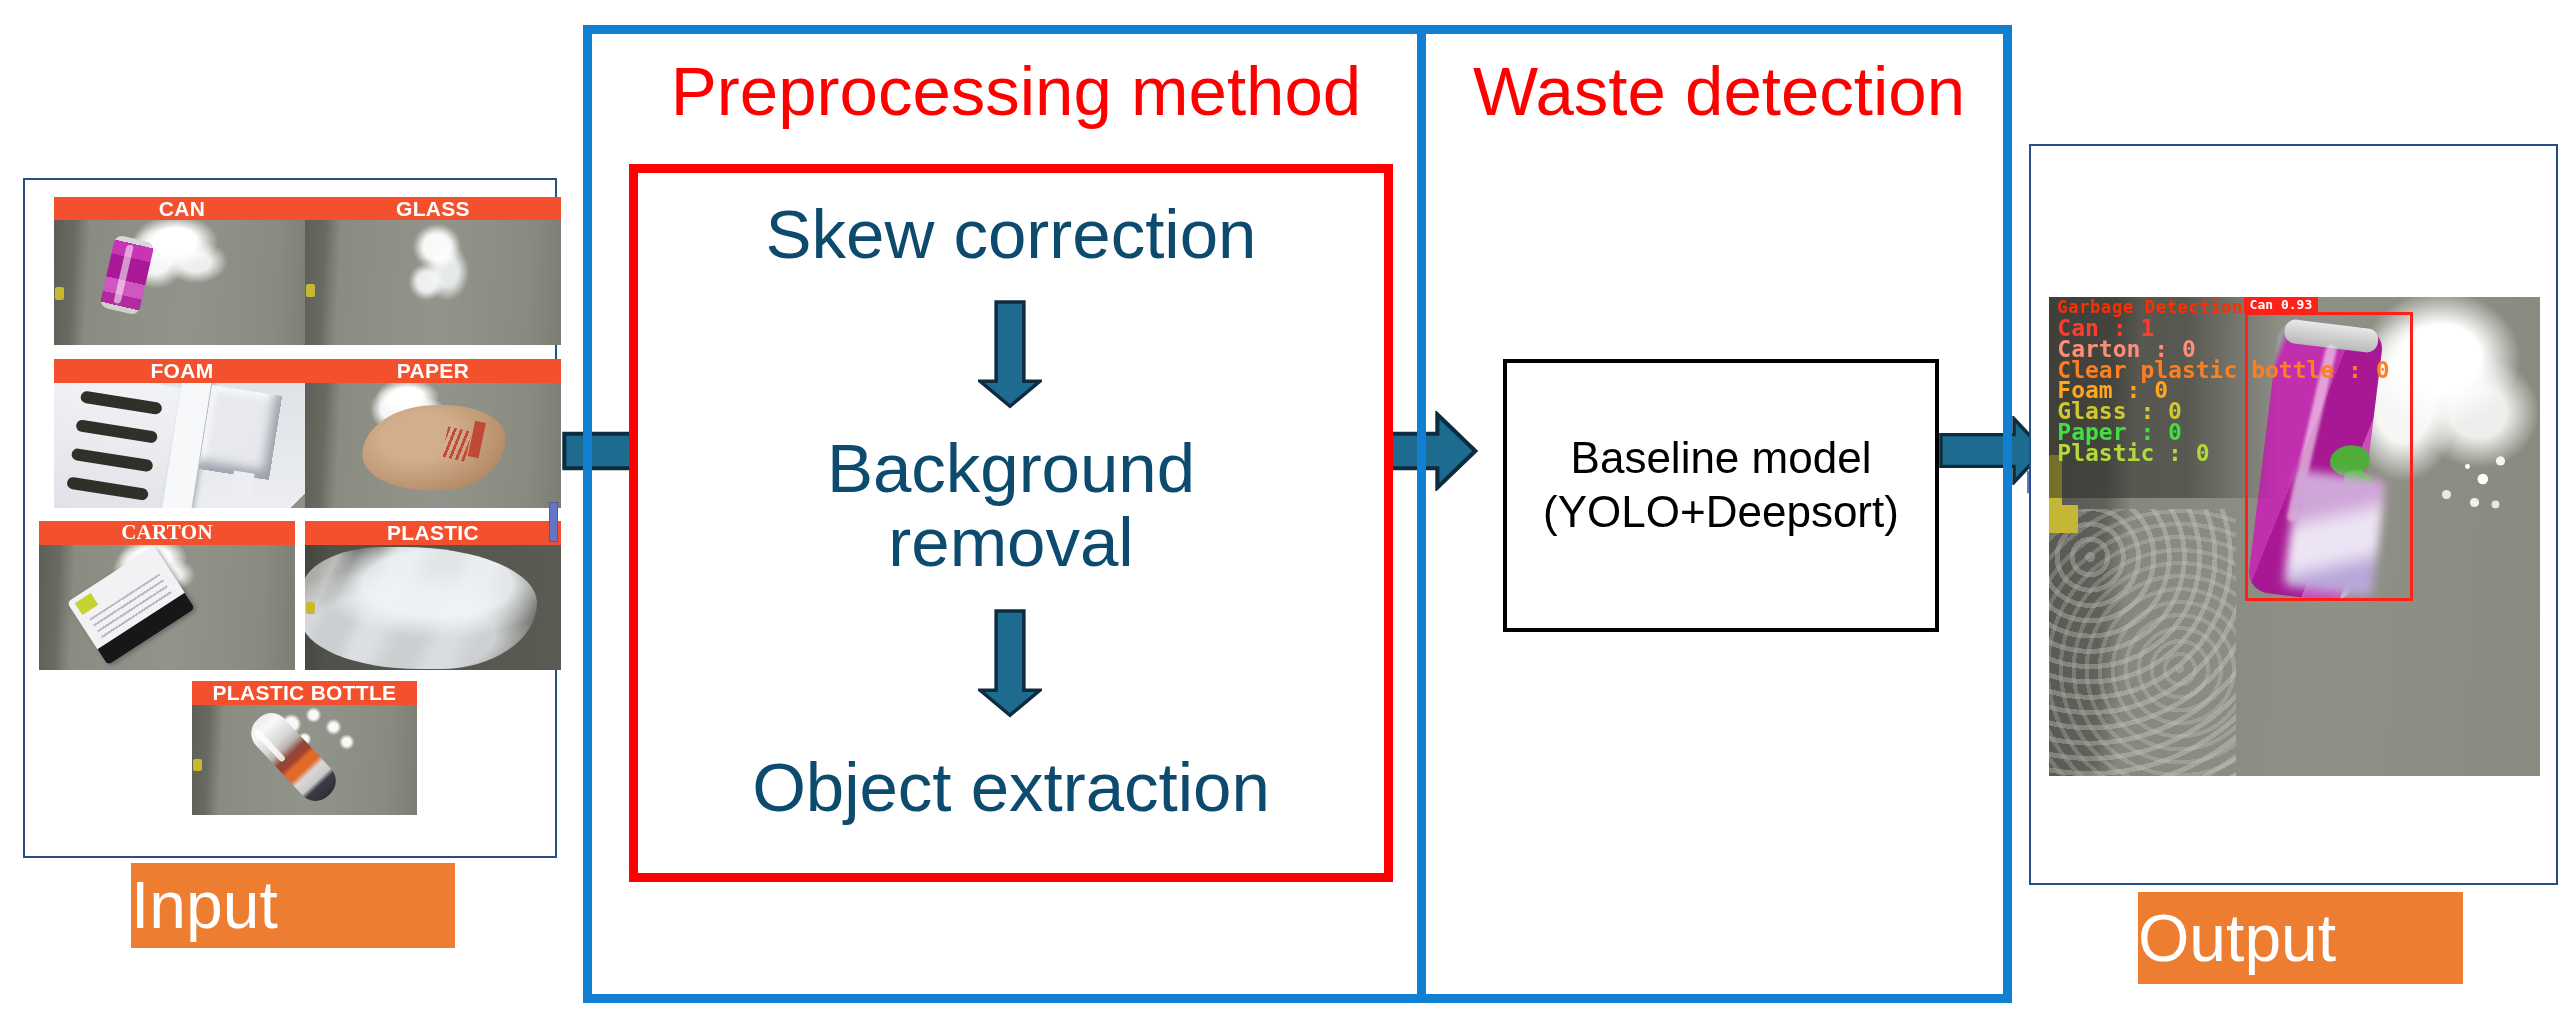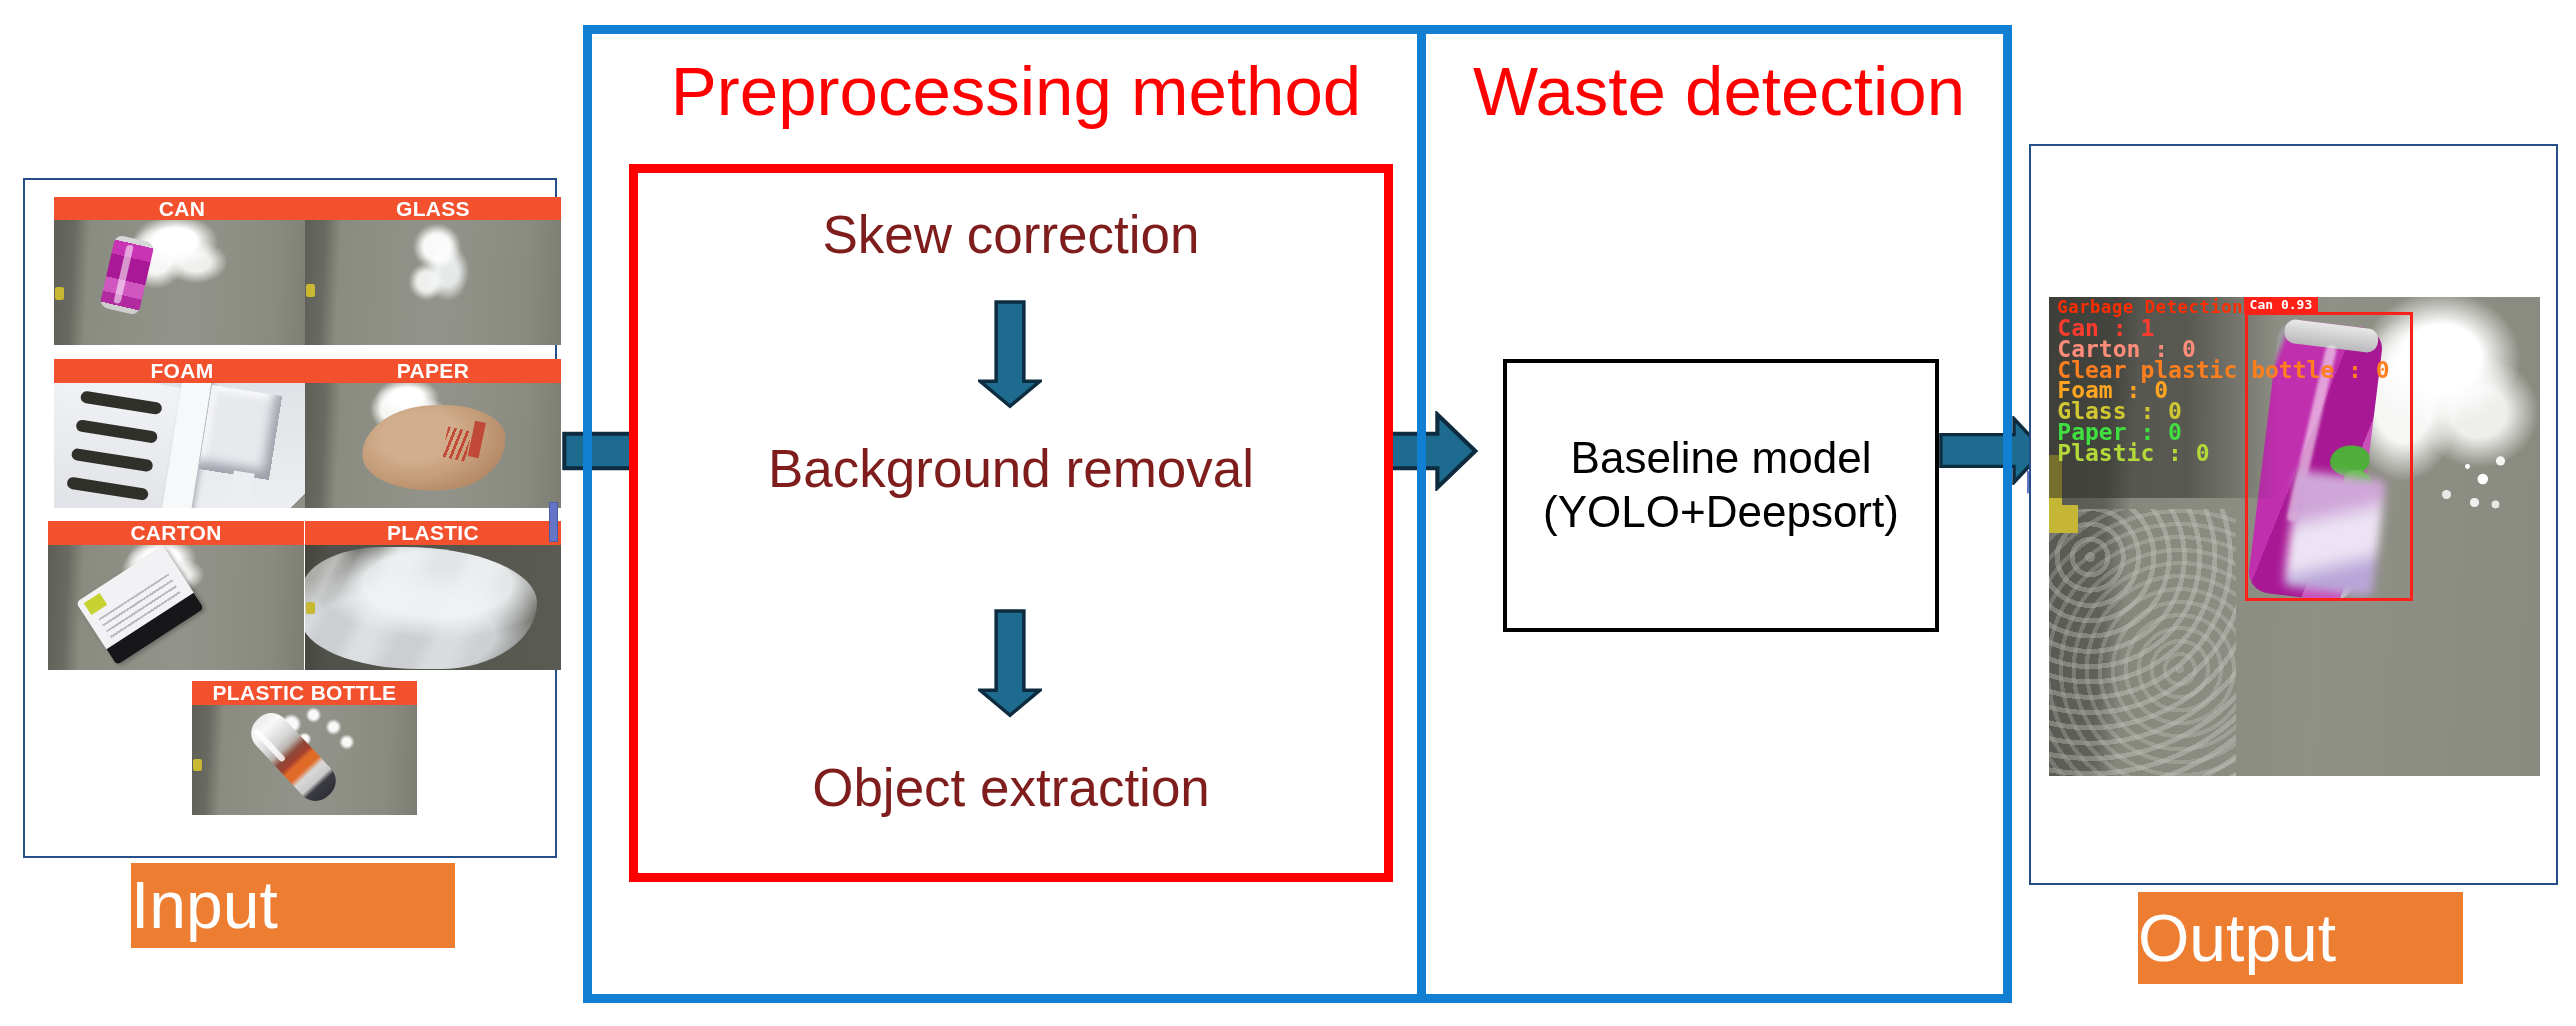--- a/index.html
+++ b/index.html
@@ -9,21 +9,21 @@
   
   .io-box{position:absolute;background:#ffffff;border:2.8px solid #264f87;}
   .bigbox{position:absolute;left:583px;top:25px;width:1429px;height:978px;border:9px solid #1280d2;box-sizing:border-box;}
   .bigbox-divider{position:absolute;left:1417px;top:25px;width:9px;height:978px;background:#1280d2;}
   .red-box{position:absolute;left:629px;top:164px;width:764px;height:718px;border:9px solid #ff0000;box-sizing:border-box;background:#ffffff;}
 
   .sec-title{position:absolute;top:50px;transform:translateX(-50%);font-size:69px;line-height:83px;color:#ff0000;white-space:nowrap;}
   .t1{left:1016px;}
   .t2{left:1719px;}
 
-  .step{position:absolute;transform:translateX(-50%);font-size:53px;line-height:74px;color:#7f1d1d;text-align:center;}
+  .step{position:absolute;transform:translateX(-50%);font-size:69px;line-height:74px;color:#0c4a6e;text-align:center;}
   .s1{left:1011px;top:198px;white-space:nowrap;}
   .s2{left:1011px;top:432px;width:527px;}
   .s3{left:1011px;top:751px;white-space:nowrap;}
 
   .baseline-box{position:absolute;left:1503px;top:359px;width:436px;height:273px;border:4.9px solid #000;box-sizing:border-box;background:#fff;
                 display:flex;flex-direction:column;align-items:center;justify-content:center;padding-bottom:21px;}
   .baseline-box div{font-size:44px;line-height:54px;color:#000;white-space:nowrap;}
 
   .flow-arrow{position:absolute;}
 
@@ -32,21 +32,21 @@
   .conn-tri{position:absolute;left:2027px;top:470px;width:0;height:0;border-left:16.7px solid #6674c8;border-top:12.5px solid transparent;border-bottom:12.5px solid transparent;}
 
   
   .input-box{left:23px;top:178px;width:534px;height:680px;box-sizing:border-box;}
   .cell{position:absolute;width:256px;}
   .cell-label{height:23.6px;background:#f3512e;color:#fff;font-weight:bold;font-size:21px;line-height:23.6px;text-align:center;letter-spacing:0.3px;}
   .photo{position:relative;width:100%;height:125px;overflow:hidden;
          background:linear-gradient(93deg,#5d5e55 0%,#696a61 8%,#8b8c81 14%,#92938a 52%,#8a8b80 86%,#7c7d73 100%);}
   .c1{left:29px;top:16.7px;}  .c2{left:280px;top:16.7px;}
   .c3{left:29px;top:179px;} .c4{left:280px;top:179px;}
-  .c5{left:23px;top:341px;} .c6{left:280px;top:341px;}
+  .c5{left:14px;top:341px;font-family:Liberation Serif, serif;} .c6{left:280px;top:341px;}
   .c7{left:167px;top:501px;width:225px;border-radius:26px;} .c7 .photo{height:110px;}
 
   .splash{position:absolute;filter:blur(0.7px);
      background:radial-gradient(ellipse 55% 45% at 50% 35%,#fff 0 35%,rgba(255,255,255,0) 70%),
                 radial-gradient(ellipse 40% 55% at 32% 55%,rgba(255,255,255,.92) 0 35%,transparent 68%),
                 radial-gradient(ellipse 45% 40% at 68% 60%,rgba(255,255,255,.85) 0 30%,transparent 65%);}
   .ydot{position:absolute;left:1.4px;width:8.3px;height:12.5px;background:#c9b832;border-radius:2.1px;}
 
   .can-sm{position:absolute;left:53px;top:18px;width:40px;height:74px;border-radius:8.3px;transform:rotate(13deg);
      background:linear-gradient(180deg,#d7d7d7 0 7%,#c934b4 7% 26%,#a91896 26% 58%,#d056c0 58% 78%,#b22aa0 78% 93%,#cfcfcf 93%);}

